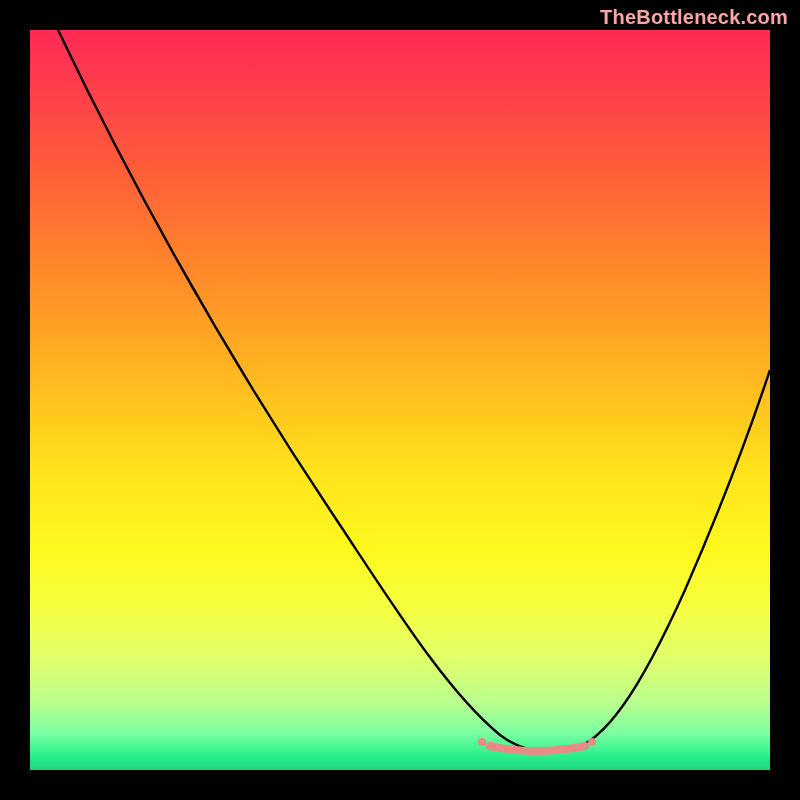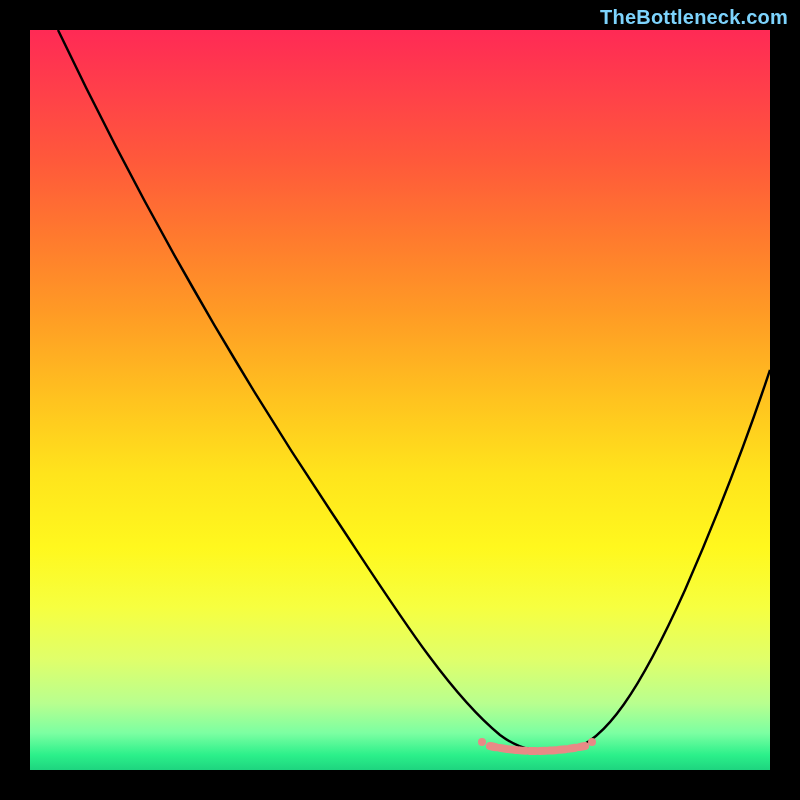--- a/index.html
+++ b/index.html
@@ -45,21 +45,21 @@
       #1ed47f 100%);
   }
   .overlay-svg {
     position: absolute;
     inset: 0;
   }
   .watermark {
     position: absolute;
     top: 6px;
     right: 12px;
-    color: #7dd3fc;
+    color: #fca5a5;
     font-size: 20px;
     font-weight: 600;
     letter-spacing: 0.2px;
     user-select: none;
   }
 </style>
 </head>
 <body>
 
 <div class="frame">

